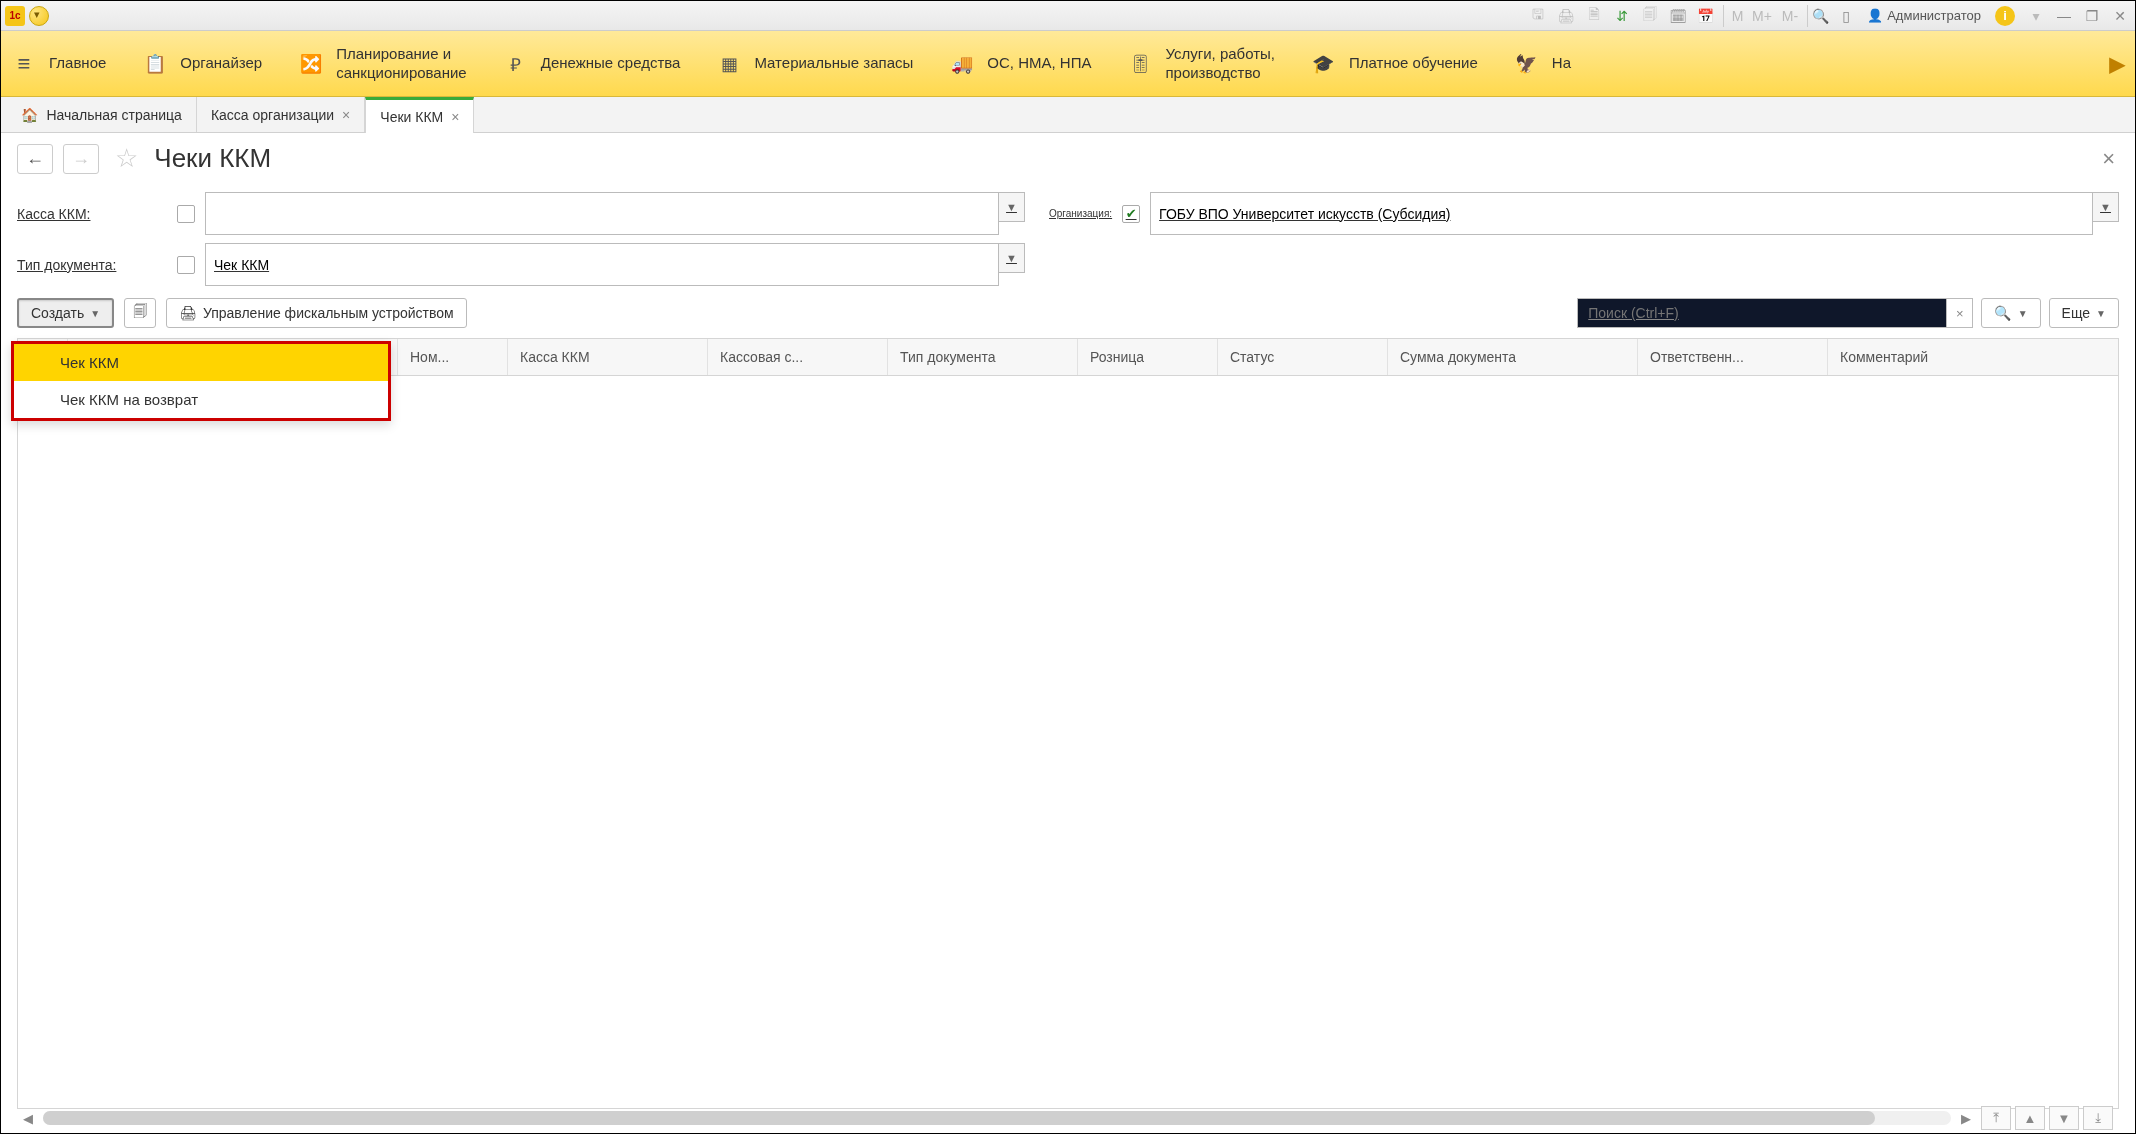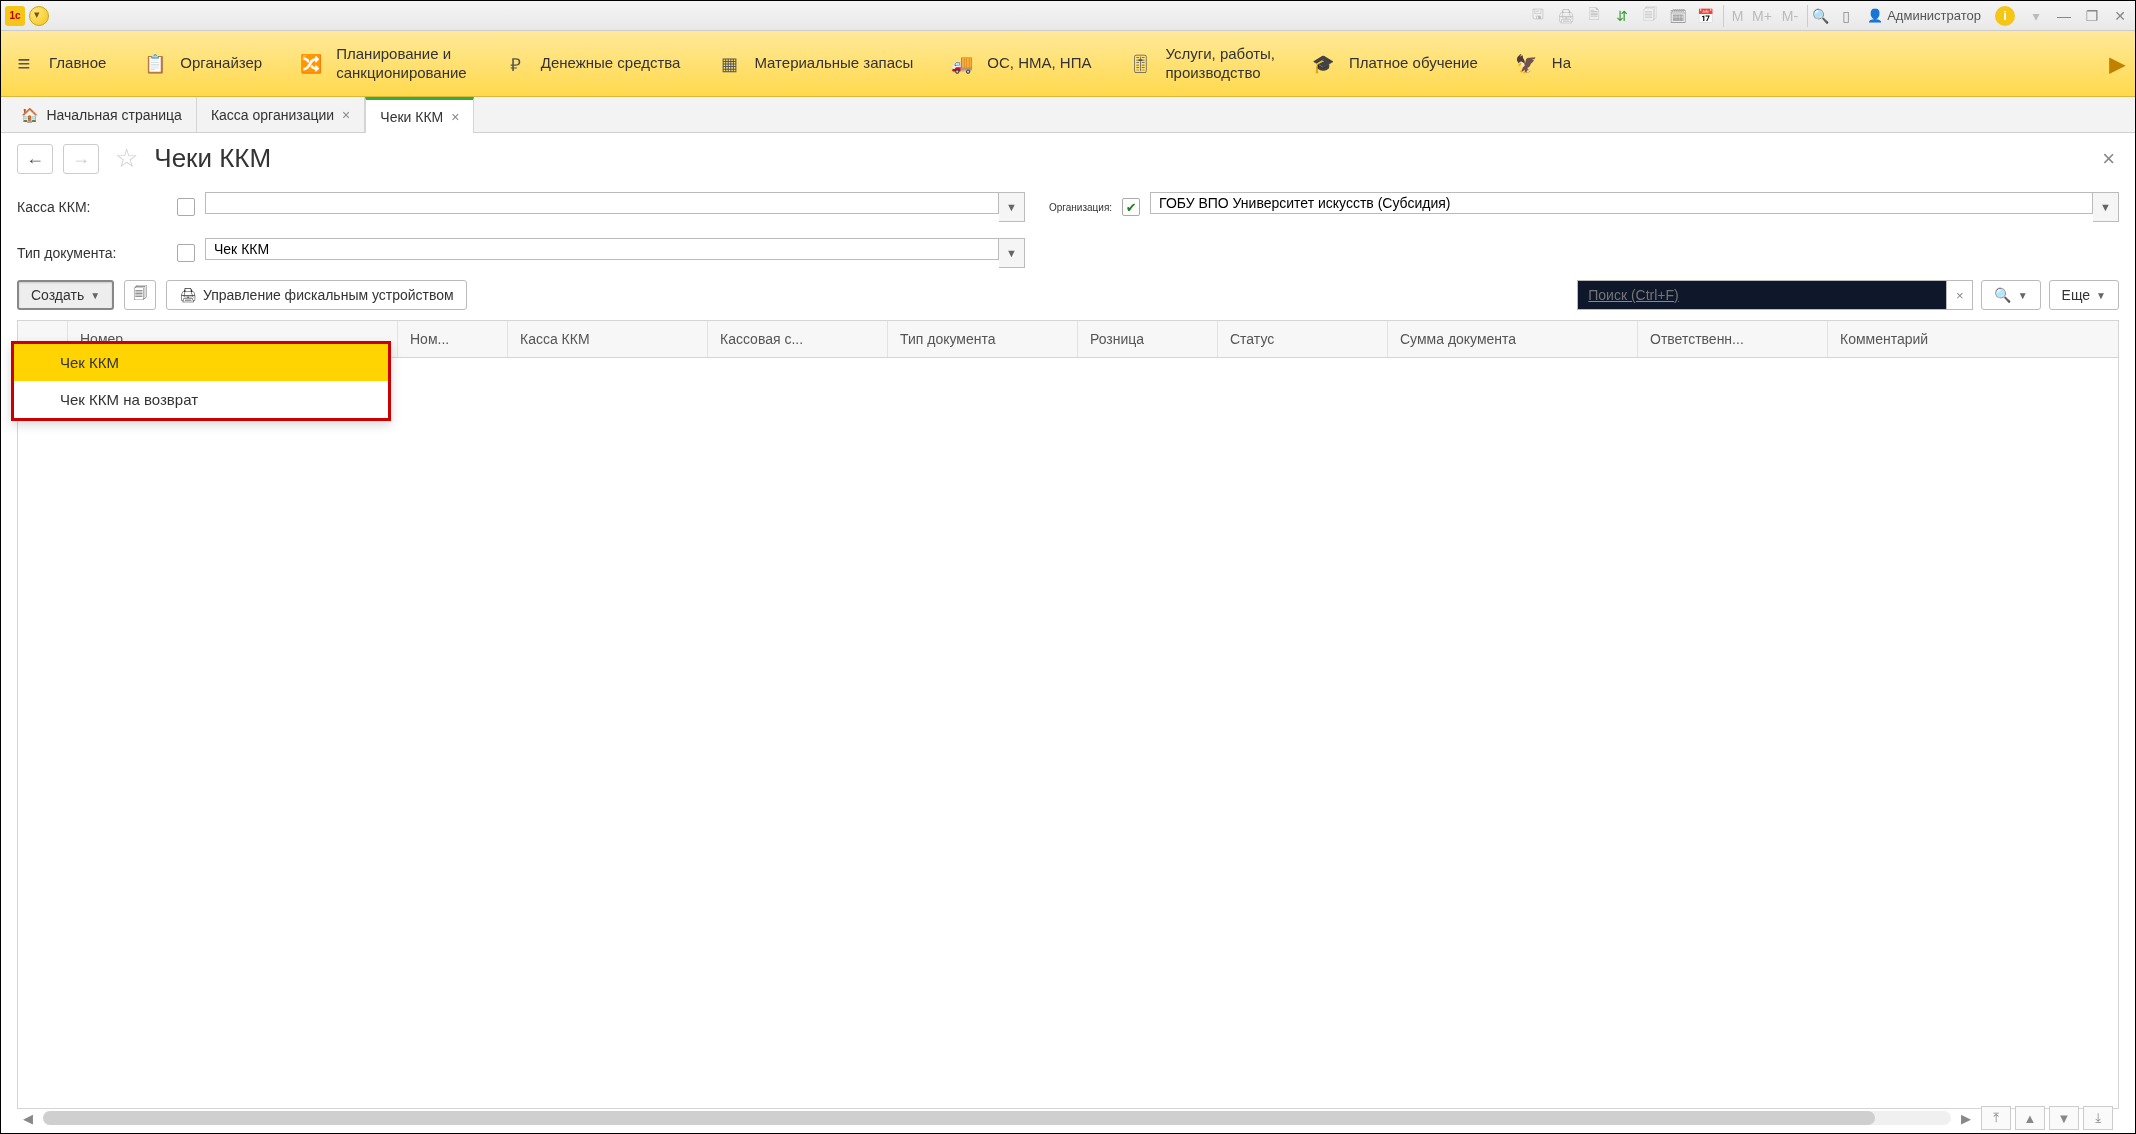--- a/index.html
+++ b/index.html
@@ -32,27 +32,27 @@
 .home-tab{border-right:1px solid #d5d5d5;}
 
 .content { padding: 10px 16px 0 16px; height: calc(100% - 30px - 66px - 36px); display:flex; flex-direction:column; position:relative;}
 .content-head { display:flex; align-items:center; gap:10px; margin-bottom:18px;}
 .nav-btn { width:36px; height:30px; border:1px solid #ccc; border-radius:3px; background:#fff; display:flex;align-items:center;justify-content:center;font-size:18px;color:#555;cursor:pointer;}
 .nav-btn.disabled{color:#ccc;}
 .star { font-size:26px; color:#ccc; margin: 0 6px;}
 .page-title { font-size:26px; font-weight:normal; color:#333;}
 .close-page { margin-left:auto; font-size:22px; color:#888; cursor:pointer; padding:0 4px;}
 
-.filters { display:flex; flex-direction:column; gap:16px; margin-bottom:12px;}
+.filters { display:flex; flex-direction:column; gap:8px; margin-bottom:12px;text-decoration:underline;}
 .filter-row { display:flex; align-items:center; gap:10px;}
 .flabel { width: 150px; font-size:14px; color:#333;}
 .chkbox { width:18px;height:18px;border:1px solid #aaa;border-radius:2px;display:inline-flex;align-items:center;justify-content:center;background:#fff;cursor:pointer;}
 .chkbox.checked{ color:#1f7a1f; }
 .combo { display:flex; }
-.combo-input { height:22px; border:1px solid #bbb; padding:0 8px; font-size:14px; background:#fff; }
+.combo-input { height:43px; border:1px solid #bbb; padding:0 8px; font-size:14px; background:#fff; }
 .combo-btn { width:26px;height:30px;border:1px solid #bbb;border-left:none;background:#f5f5f5;display:flex;align-items:center;justify-content:center;cursor:pointer;font-size:11px;color:#666;}
 .flabel2{font-size:10px;color:#333; white-space:nowrap;}
 
 .toolbar { display:flex; align-items:center; gap:10px; margin-bottom:4px;}
 .btn { height:30px; padding: 0 12px; border:1px solid #bbb; border-radius:3px; background:#fff; display:flex;align-items:center;gap:6px;cursor:pointer;font-size:14px;color:#333;}
 .btn .caret{font-size:10px;color:#666;}
 .btn.icon-only{padding:0 8px;}
 .btn.pressed{background:#eee;border:2px solid #888;box-shadow:inset 0 1px 2px rgba(0,0,0,.15);}
 .tb-right{margin-left:auto;display:flex;gap:8px;}
 .searchbox{display:flex;}

